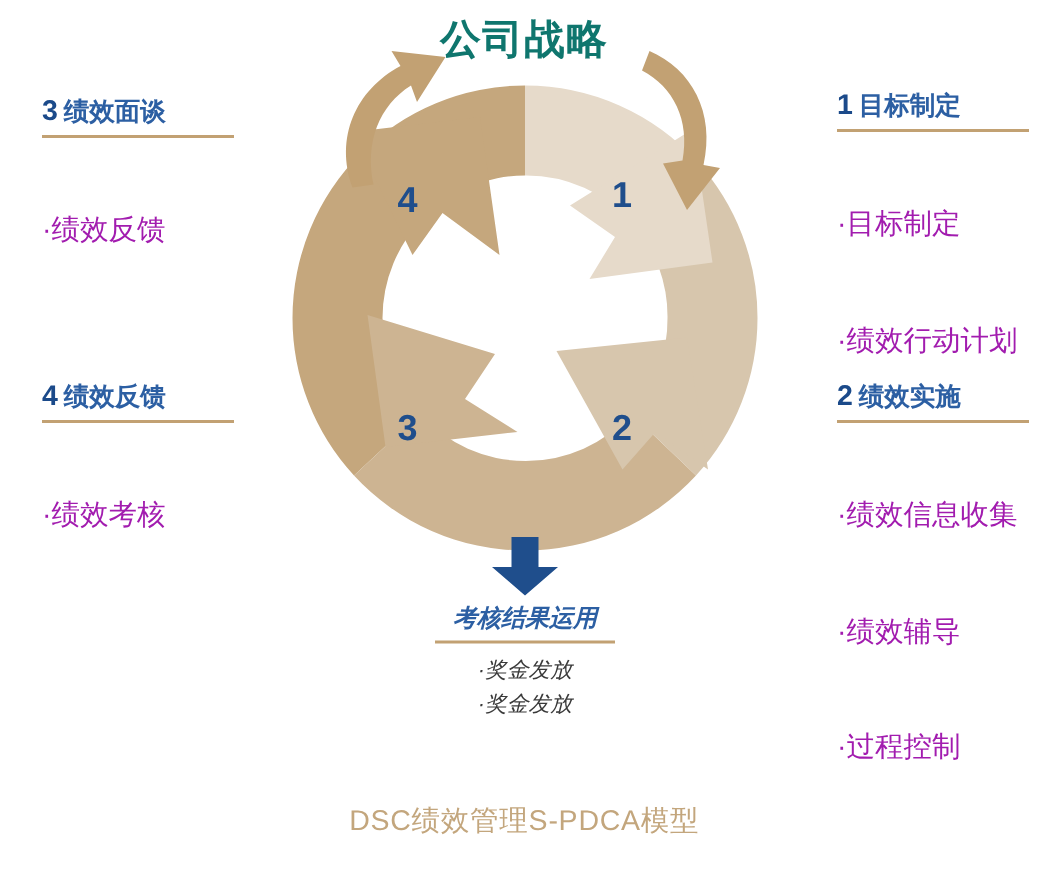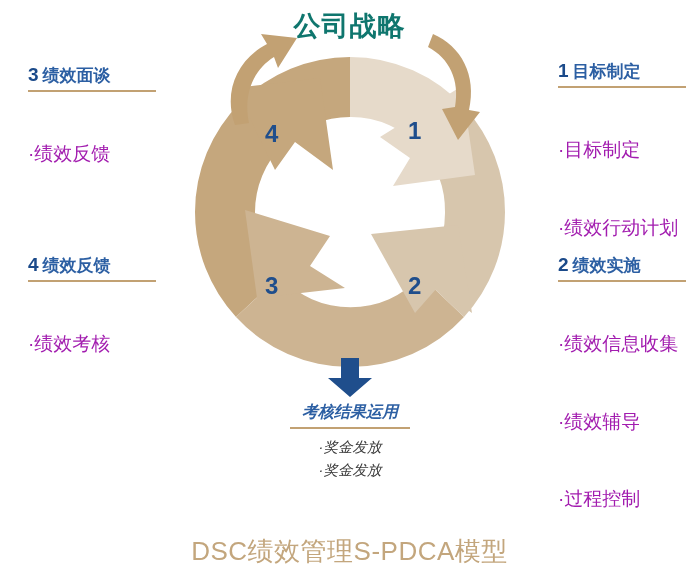--- a/index.html
+++ b/index.html
@@ -137,21 +137,21 @@
     line-height: 1.62;
   }
 
   
   .caption {
     position: absolute;
     left: 0;
     top: 534px;
     width: 699px;
     text-align: center;
-    font-size: 26px;
+    font-size: 19px;
     color: #C3A67D;
     letter-spacing: 0.5px;
   }
 </style>
 </head>
 <body>
 
 <div id="canvas">
 
   <div class="diagram-title">公司战略</div>

